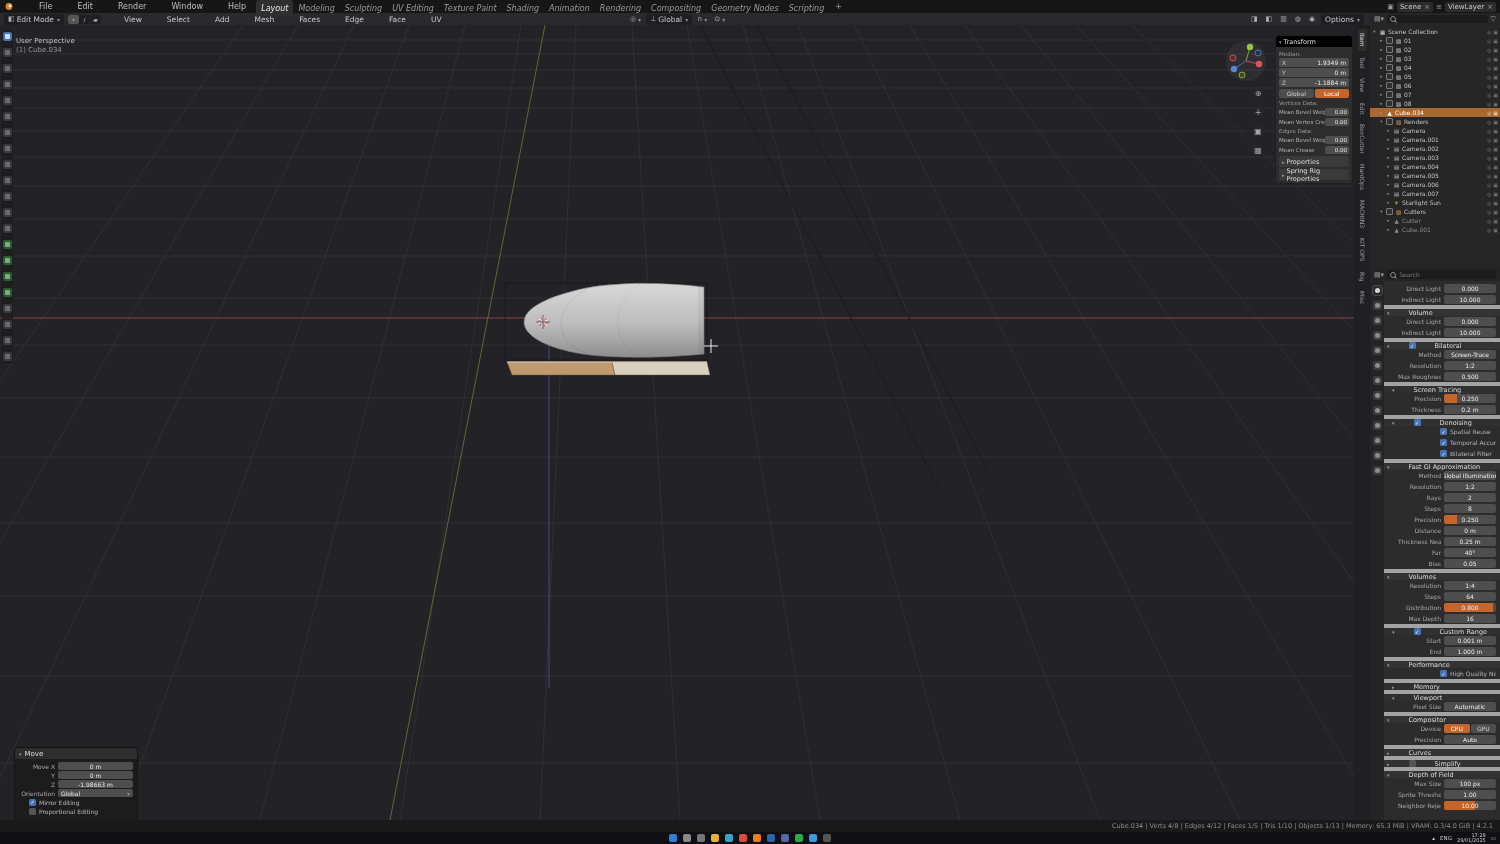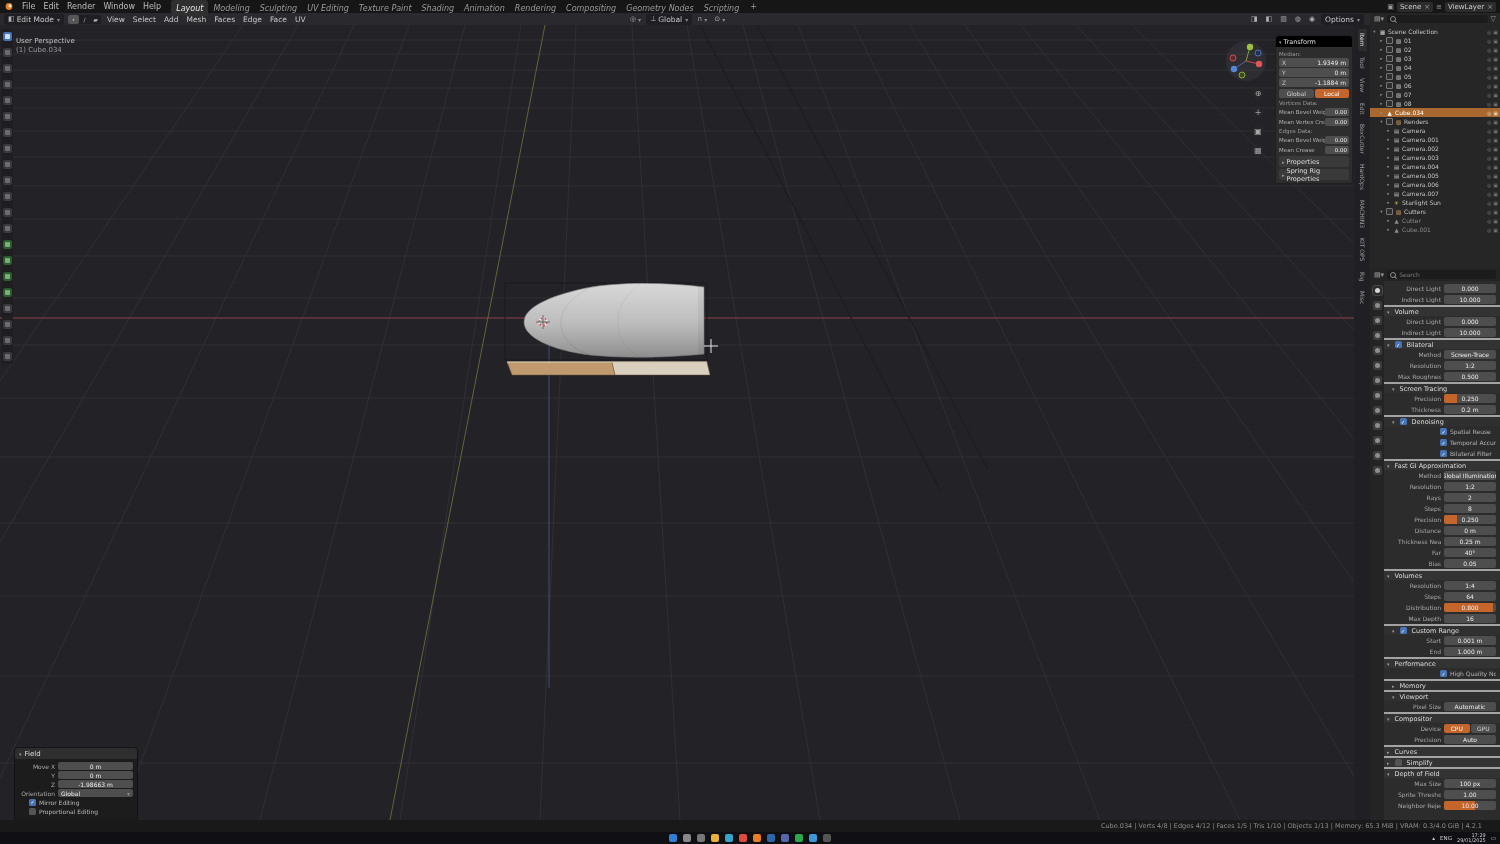--- a/index.html
+++ b/index.html
@@ -10,21 +10,21 @@
   .chk{width:7px;height:7px;border-radius:1.5px;background:#545454;display:inline-flex;align-items:center;justify-content:center;flex:none;}
   .chk.on{background:#4772b3;}
   .chk.on::after{content:"✓";font-size:5px;color:#fff;}
   .mag{width:4px;height:4px;border:1px solid #8a8a8a;border-radius:50%;position:relative;display:inline-block;flex:none;}
   .mag::after{content:"";position:absolute;width:3px;height:1px;background:#8a8a8a;right:-2px;bottom:-1px;transform:rotate(45deg);}
 
   
   .topbar{position:absolute;left:0;top:0;width:100%;height:13px;background:#161616;display:flex;align-items:center;font-size:8px;color:#bdbdbd;z-index:6;}
   .blogo{margin:0 4px;display:flex;}
   .menus,.vmenus{display:flex;}
-  .menu{padding:0 4px;}
+  .menu{padding:0 4px;margin-left:17px;}
   .workspaces{display:flex;margin-left:6px;height:100%;align-items:stretch;}
   .ws{padding:8px 5px;color:#9a9a9a;display:flex;align-items:center;font-style:italic;}
   .ws.act{background:#2f2f2f;color:#e8e8e8;border-radius:3px 3px 0 0;}
   .ws-add{margin-left:3px;color:#9a9a9a;padding:0 3px;}
   .scenesel{position:absolute;right:4px;top:0;height:13px;display:flex;align-items:center;gap:3px;font-size:7px;}
   .selfield{background:#2c2c2c;border-radius:2px;padding:1px 3px;display:flex;gap:3px;align-items:center;color:#cfcfcf;}
   .selfield .x{color:#9a9a9a;}
 
   
   .vph{position:absolute;left:0;top:13px;width:1370px;height:12px;background:#2a2a2e;display:flex;align-items:center;font-size:7.5px;color:#c9c9c9;gap:2px;padding-left:4px;box-sizing:border-box;z-index:5;}
@@ -101,35 +101,35 @@
   
   .props{position:absolute;left:1370px;top:268px;width:130px;height:552px;background:#2c2c2c;box-sizing:border-box;z-index:4;}
   .props-header{position:absolute;left:0;top:0;width:100%;height:13px;background:#242424;display:flex;align-items:center;gap:3px;padding:0 4px;box-sizing:border-box;}
   .psearch{flex:1;height:9px;background:#1c1c1c;border-radius:2px;display:flex;align-items:center;gap:3px;padding:0 3px;color:#7d7d7d;font-size:6px;}
   .props-tabs{position:absolute;left:0;top:13px;width:14px;bottom:0;display:flex;flex-direction:column;align-items:center;gap:6px;padding-top:5px;background:#242424;}
   .ptab{width:9px;height:9px;border-radius:2px;background:#3c3c3c;position:relative;}
   .ptab::after{content:"";position:absolute;inset:2px;border-radius:50%;background:#8d8d8d;}
   .ptab.act{background:#2c2c2c;outline:1px solid #4a4a4a;}
   .ptab.act::after{background:#d6d6d6;}
   .props-rows{position:absolute;left:14px;top:13px;right:0;bottom:0;overflow:hidden;padding-top:2px;}
-  .psec{height:11px;display:flex;align-items:center;gap:5px;padding:0 3px;background:#333;border-top:2px solid #a3a3a3;font-size:6.5px;color:#dcdcdc;box-sizing:border-box;}
+  .psec{height:11px;display:flex;align-items:center;gap:19px;padding:0 3px;background:#333;border-top:4px solid #a3a3a3;font-size:6.5px;color:#dcdcdc;box-sizing:border-box;}
   .psec.sub{background:#303030;padding-left:8px;}
   .prow{height:11px;display:flex;align-items:center;gap:3px;padding-right:4px;box-sizing:border-box;}
   .plab{flex:1;text-align:right;font-size:6px;color:#a8a8a8;white-space:nowrap;overflow:hidden;}
   .pfield{width:52px;height:9px;background:#4e4e4e;border-radius:2px;position:relative;display:flex;align-items:center;justify-content:center;font-size:6px;color:#ededed;flex:none;overflow:hidden;}
   .pfill{position:absolute;left:0;top:0;bottom:0;background:#c4652c;}
   .pval{position:relative;z-index:1;white-space:nowrap;}
   .pchk{justify-content:flex-start;gap:3px;}
   .clab{font-size:6px;color:#b5b5b5;white-space:nowrap;overflow:hidden;}
   .pbtns{width:52px;display:flex;gap:1px;flex:none;}
   .pbtn{flex:1;height:9px;background:#4e4e4e;border-radius:2px;display:flex;align-items:center;justify-content:center;font-size:6px;color:#d5d5d5;}
   .pbtn.act{background:#c4652c;color:#fff;}
 
   
-  .statusbar{position:absolute;left:0;top:820px;width:100%;height:12px;background:#191919;display:flex;align-items:center;justify-content:flex-end;padding:0 18px;box-sizing:border-box;font-size:6.5px;color:#8d8d8d;z-index:6;}
+  .statusbar{position:absolute;left:0;top:820px;width:100%;height:12px;background:#191919;display:flex;align-items:center;justify-content:flex-end;padding:0 7px;box-sizing:border-box;font-size:6.5px;color:#8d8d8d;z-index:6;}
   .taskbar{position:absolute;left:0;top:832px;width:100%;height:12px;background:#0f0f14;z-index:6;}
   .tb-icons{position:absolute;left:50%;top:2px;transform:translateX(-50%);display:flex;gap:6px;align-items:center;}
   .tbi{width:8px;height:8px;border-radius:2px;}
   .tb-tray{position:absolute;right:4px;top:0;height:12px;display:flex;align-items:center;gap:5px;font-size:5.5px;color:#cfcfcf;}
   .tray-clock{display:flex;flex-direction:column;align-items:flex-end;line-height:5.5px;font-size:5px;}
 </style>
 </head>
 <body>
 
 <div id="root">
@@ -428,21 +428,21 @@
               <span class="tri">▸</span>
               <span>Spring Rig Properties</span>
             </div>
           </div>
       </div>
     </aside>
 
     <div class="opanel">
       <div class="op-h">
         <span class="tri">▾</span>
-        <span>Field</span>
+        <span>Move</span>
       </div>
       <div class="op-body">
         <div>
 
             <div class="oprow">
               <span class="oplab">Move X</span>
               <span class="opval">0 m</span>
             </div>
 
             <div class="oprow">

